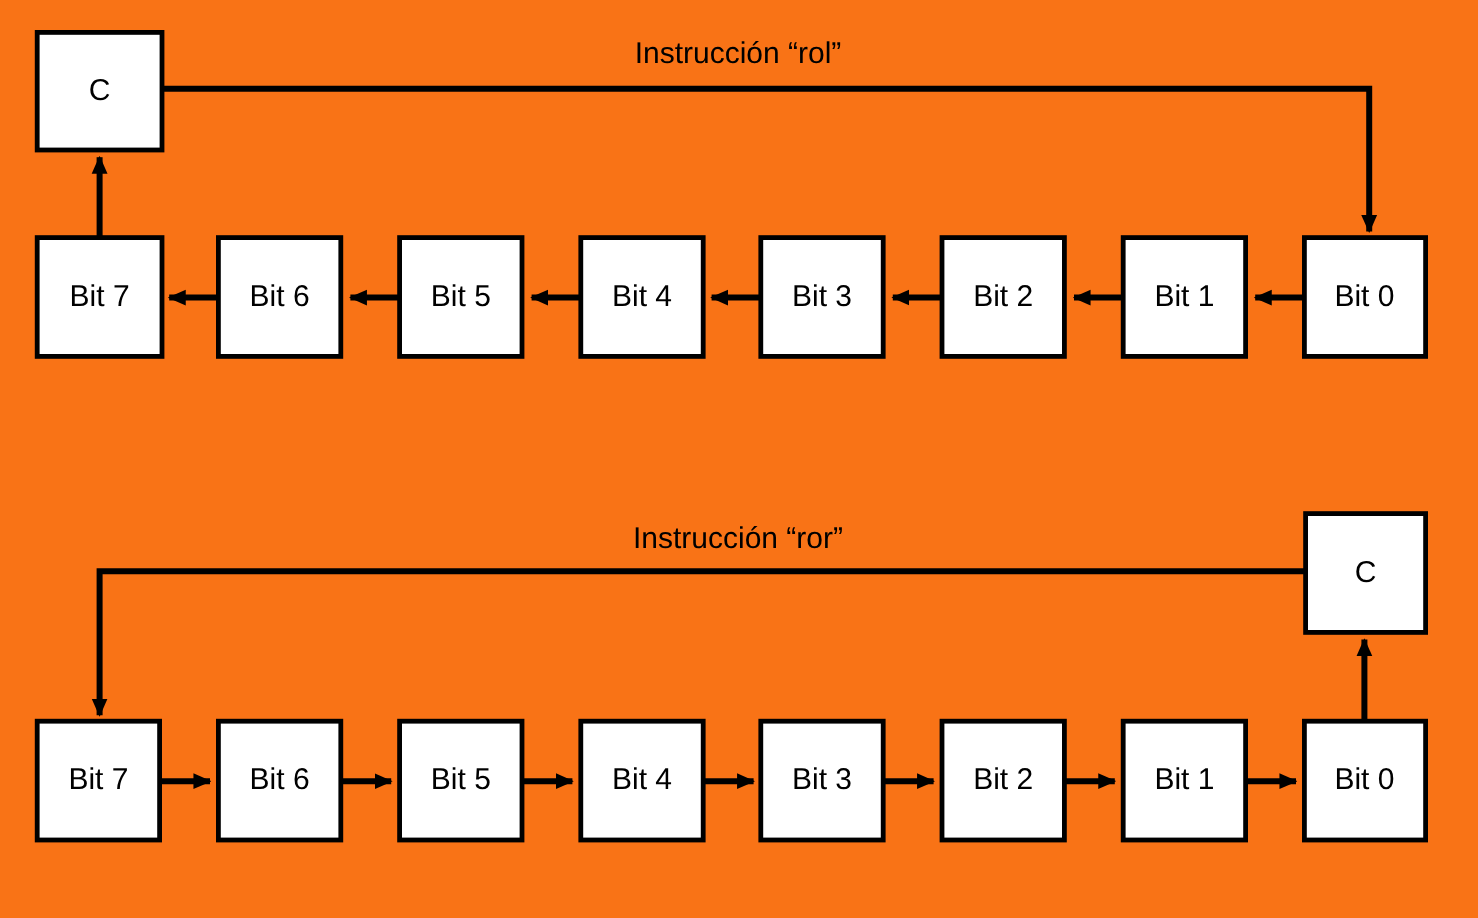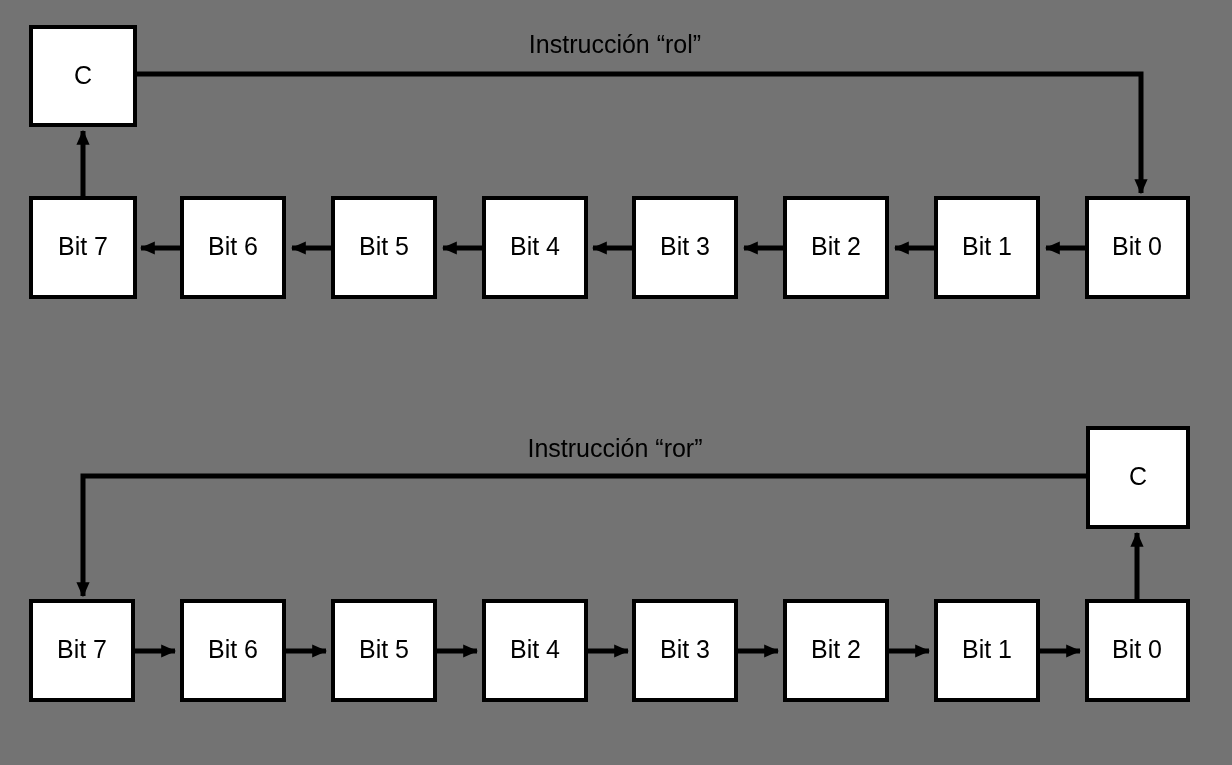--- a/index.html
+++ b/index.html
@@ -8,21 +8,21 @@
     background: #ffffff;
   }
   body {
     font-family: "Liberation Sans", sans-serif;
     color: #000000;
   }
   #canvas {
     position: relative;
     width: 1232px;
     height: 765px;
-    background: #737373;
+    background: #f97316;
     overflow: hidden;
   }
   .diagram-svg {
     position: absolute;
     top: 0;
     left: 0;
     width: 1232px;
     height: 765px;
   }
   .box-label {

